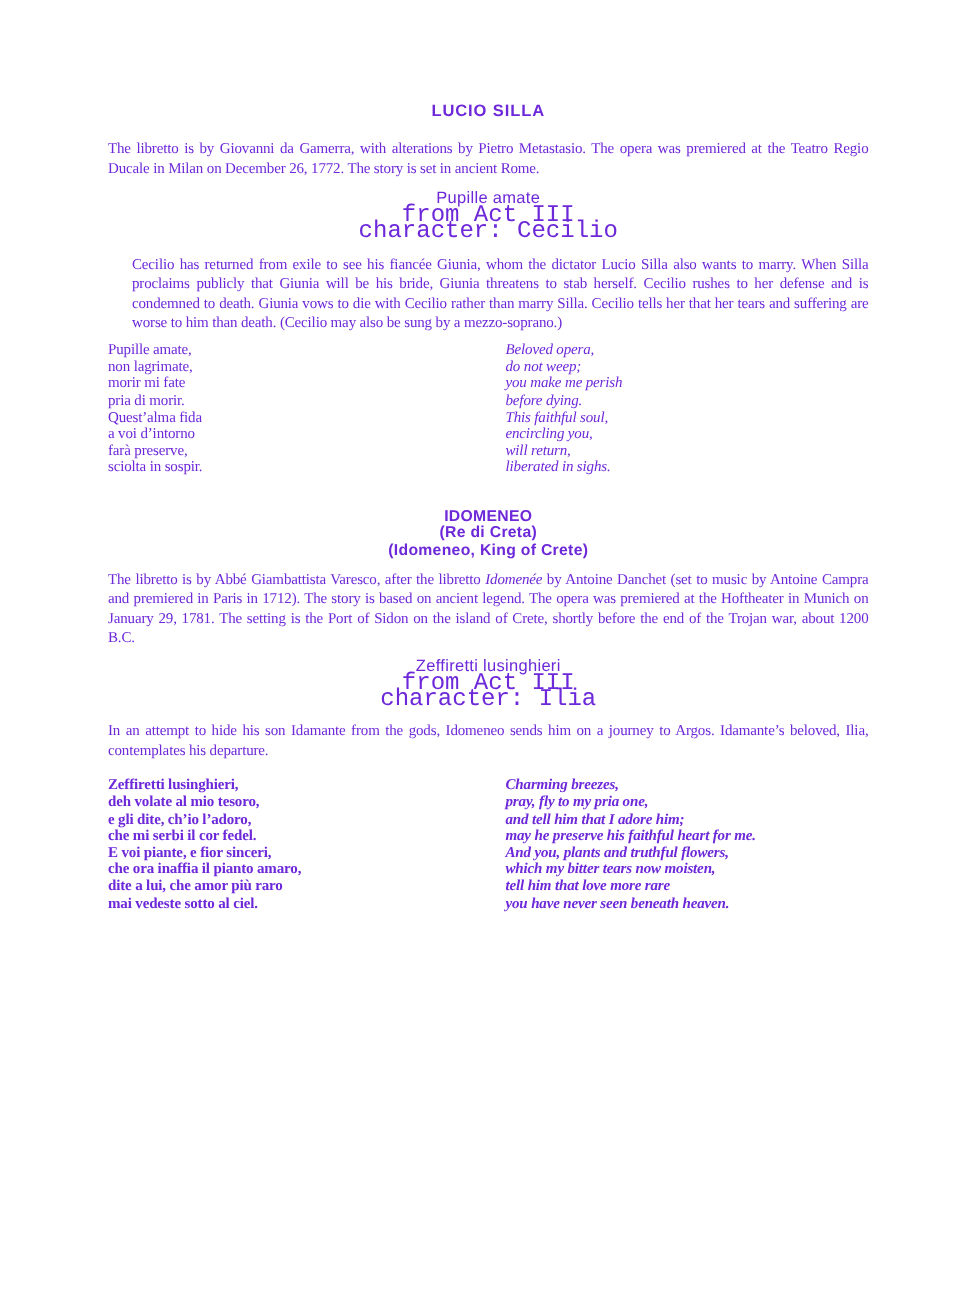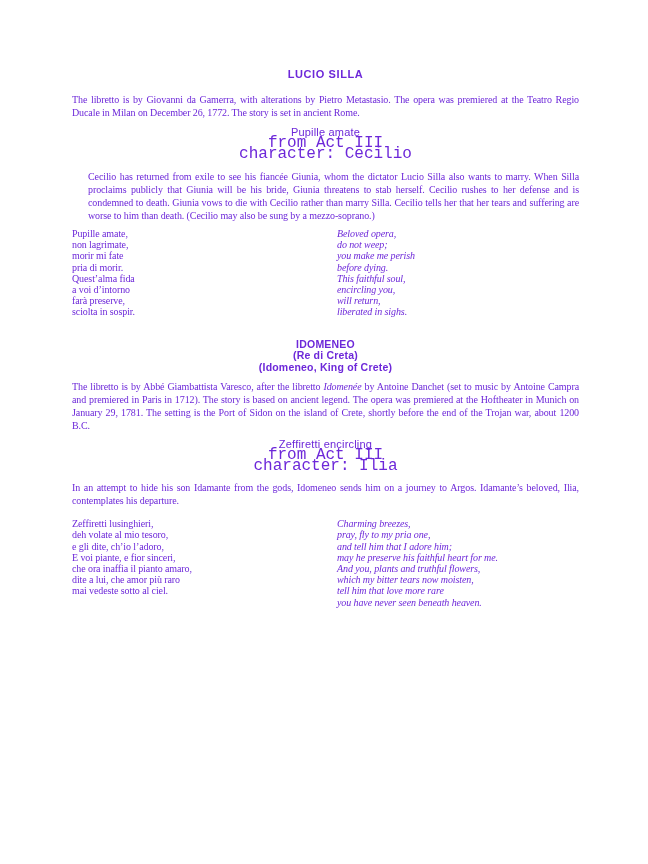--- a/index.html
+++ b/index.html
@@ -61,21 +61,21 @@
     line-height: 11px;
   }
   .lyrics {
     display: flex;
     margin-top: 6px;
     font-family: "Liberation Serif", serif;
     font-size: 10px;
     line-height: 11.2px;
     letter-spacing: -0.1px;
   }
-  .lyrics.m11 { margin-top: 11px; }
+  .lyrics.m11 { margin-top: 11px; font-weight: bold; }
   .lyrics-col div { white-space: nowrap; }
   .col-italian { width: 265px; flex: none; }
   .col-english { font-style: italic; }
   .ital { }
 </style>
 </head>
 <body>
 
 <div class="page">
   <div class="content">
@@ -120,32 +120,33 @@
     <section>
       <div class="opera-title-group">
         <div>IDOMENEO</div>
         <div>(Re di Creta)</div>
         <div>(Idomeneo, King of Crete)</div>
       </div>
 
       <p class="body-par m7"><span>The libretto is by Abbé Giambattista Varesco, after the libretto </span><em class="ital">Idomenée</em><span> by Antoine Danchet (set to music by Antoine Campra and premiered in Paris in 1712). The story is based on ancient legend. The opera was premiered at the Hoftheater in Munich on January 29, 1781. The setting is the Port of Sidon on the island of Crete, shortly before the end of the Trojan war, about 1200 B.C.</span></p>
 
       <div class="aria-header m6">
-        <div class="aria-title">Zeffiretti encircling</div>
+        <div class="aria-title">Zeffiretti lusinghieri</div>
         <div class="aria-sub">from Act III</div>
         <div class="aria-sub">character: Ilia</div>
       </div>
 
       <p class="body-par m9">In an attempt to hide his son Idamante from the gods, Idomeneo sends him on a journey to Argos. Idamante’s beloved, Ilia, contemplates his departure.</p>
 
       <div class="lyrics m11">
         <div class="lyrics-col col-italian">
             <div>Zeffiretti lusinghieri,</div>
             <div>deh volate al mio tesoro,</div>
             <div>e gli dite, ch’io l’adoro,</div>
+            <div>che mi serbi il cor fedel.</div>
             <div>E voi piante, e fior sinceri,</div>
             <div>che ora inaffia il pianto amaro,</div>
             <div>dite a lui, che amor più raro</div>
             <div>mai vedeste sotto al ciel.</div>
           </div>
         <div class="lyrics-col col-english">
             <div>Charming breezes,</div>
             <div>pray, fly to my pria one,</div>
             <div>and tell him that I adore him;</div>
             <div>may he preserve his faithful heart for me.</div>

